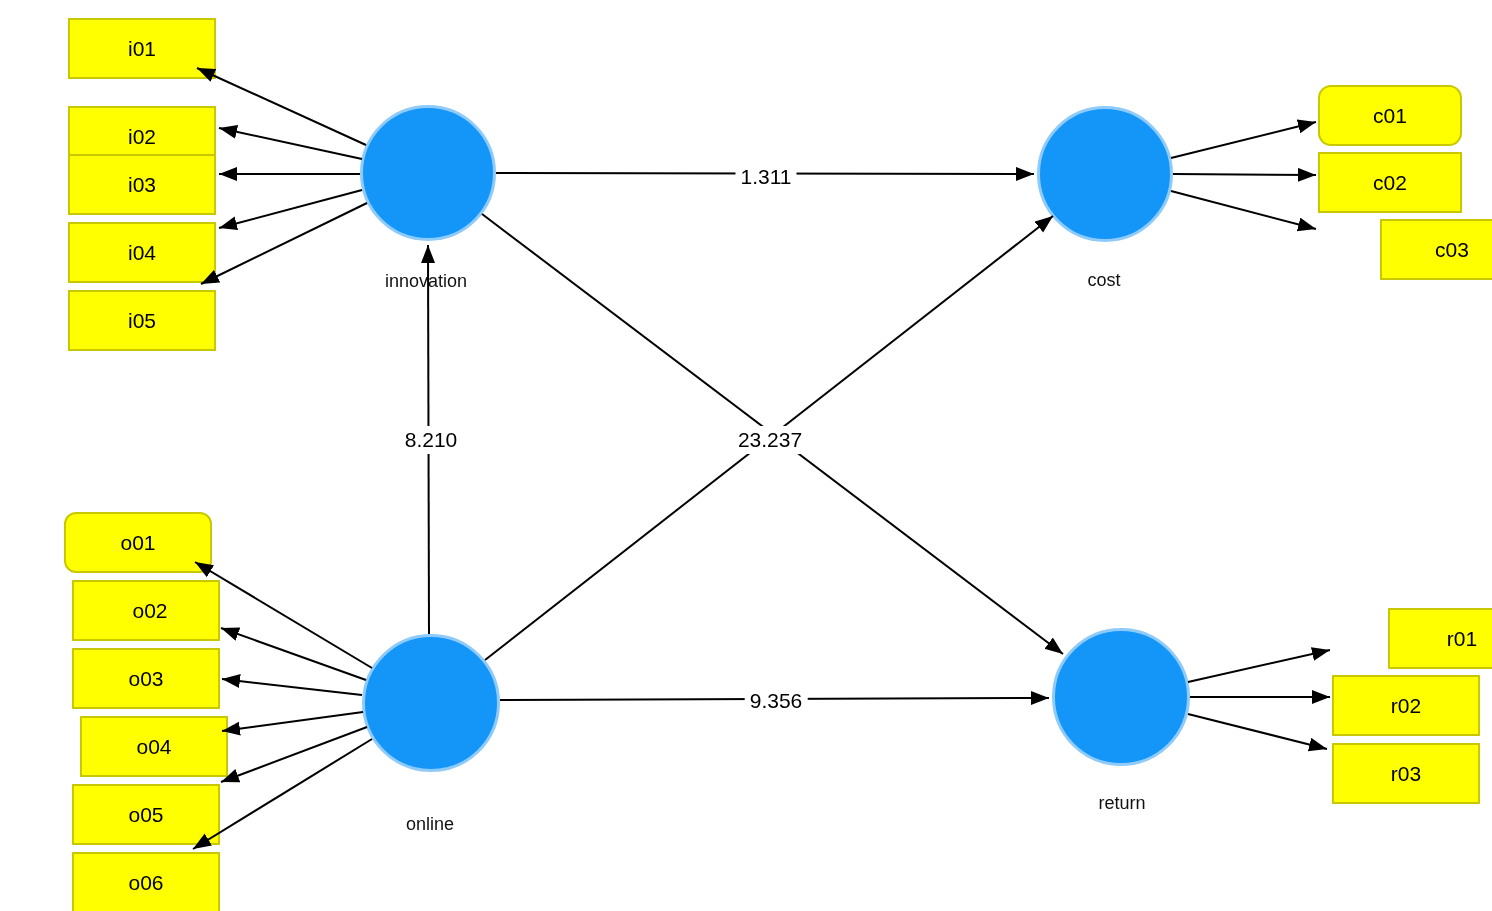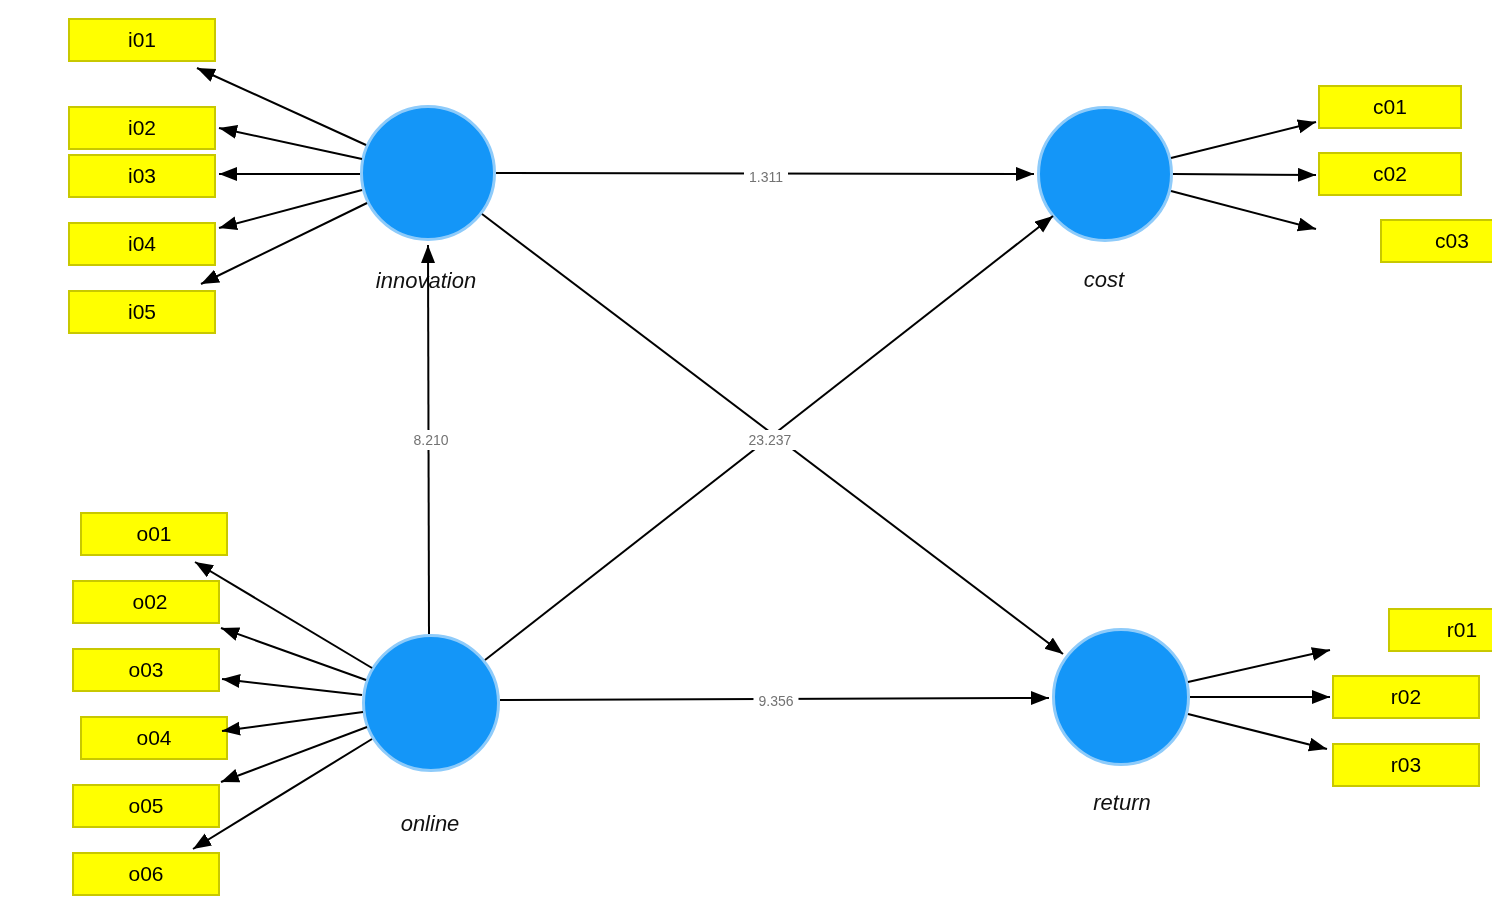--- a/index.html
+++ b/index.html
@@ -17,60 +17,59 @@
     border-radius: 50%;
     background: #1496F8;
     border: 3px solid #8ECBFA;
     box-sizing: border-box;
     z-index: 1;
   }
   
   .indicator {
     position: absolute;
     width: 148px;
-    height: 44px;
+    height: 61px;
     background: #FFFF00;
     border: 2px solid #C8C800;
     box-sizing: border-box;
     display: flex;
     align-items: center;
     justify-content: center;
     font-size: 21px;
     color: #000000;
     z-index: 1;
   }
   .indicator.narrow { width: 144px; }
   
   .node-label {
     position: absolute;
     transform: translate(-50%, -50%);
-    font-size: 22px;
+    font-size: 18px;
     color: #111111;
     white-space: nowrap;
     z-index: 1;
-    font-style: italic;
   }
   
   svg.edges {
     position: absolute;
     left: 0; top: 0;
     width: 1492px;
     height: 911px;
     z-index: 2;
     pointer-events: none;
   }
   svg.edges line { pointer-events: stroke; }
   
   .path-label {
     position: absolute;
     transform: translate(-50%, -50%);
     background: #ffffff;
     padding: 2px 5px;
-    font-size: 14px;
-    color: #737373;
+    font-size: 21px;
+    color: #000000;
     white-space: nowrap;
     z-index: 3;
   }
 </style>
 </head>
 <body>
 
 <div class="canvas">
 
   <div class="latent" style="left:360px; top:105px; width:136px; height:136px;"></div>
@@ -92,31 +91,31 @@
   <div class="indicator" style="left:68px; top:154px;">
       <span>i03</span>
     </div>
   <div class="indicator" style="left:68px; top:222px;">
       <span>i04</span>
     </div>
   <div class="indicator" style="left:68px; top:290px;">
       <span>i05</span>
     </div>
 
-  <div class="indicator narrow" style="left:1318px; top:85px;">
+  <div class="indicator narrow" style="left:1318px; top:85px;border-radius:13px;">
       <span>c01</span>
     </div>
   <div class="indicator narrow" style="left:1318px; top:152px;">
       <span>c02</span>
     </div>
   <div class="indicator narrow" style="left:1380px; top:219px;">
       <span>c03</span>
     </div>
 
-  <div class="indicator" style="left:80px; top:512px;">
+  <div class="indicator" style="left:64px; top:512px;border-radius:12px;">
       <span>o01</span>
     </div>
   <div class="indicator" style="left:72px; top:580px;padding-left:8px;">
       <span>o02</span>
     </div>
   <div class="indicator" style="left:72px; top:648px;">
       <span>o03</span>
     </div>
   <div class="indicator" style="left:72px; top:716px;margin-left:8px;">
       <span>o04</span>

